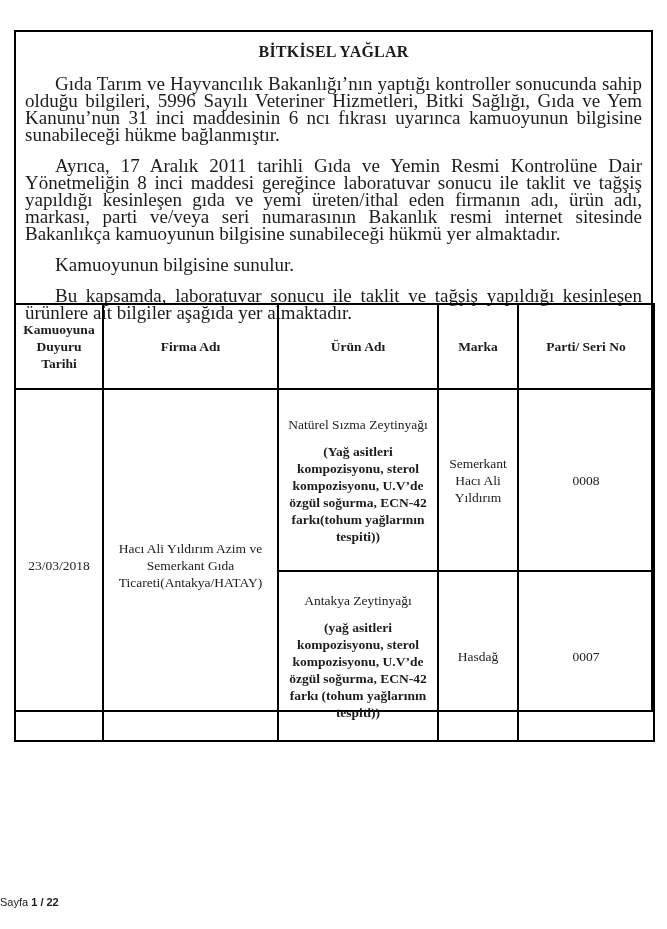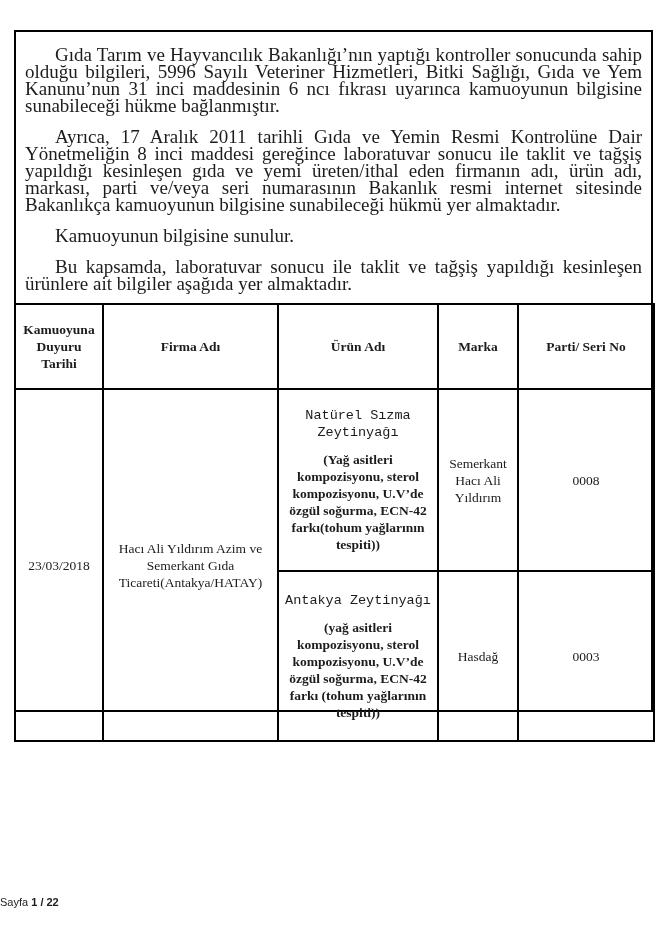--- a/index.html
+++ b/index.html
@@ -61,39 +61,40 @@
   }
   .row-product-1 { height: 182px; }
   .row-product-2 { height: 170px; }
 
   td.company-cell {
     text-align: left;
     padding-left: 7px;
     padding-right: 6px;
   }
   td.product-cell { padding: 6px 10px; }
-  .product-name { font-weight: normal; font-family: Liberation Mono, monospace; }
+  .product-name { font-weight: normal; }
   .product-analysis { font-weight: bold; margin-top: 10px; }
 
   
   .footer {
     position: absolute;
     left: 0; top: 896px;
     width: 547px;
     font-family: "Liberation Sans", sans-serif;
     font-size: 11px;
     color: #1c1c1c;
   }
   .footer .page-num { font-weight: bold; }
 </style>
 </head>
 <body>
 
 <div class="frame">
 
+  <div class="doc-title">BİTKİSEL YAĞLAR</div>
 
   <div class="paragraphs">
     <p class="para">Gıda Tarım ve Hayvancılık Bakanlığı’nın yaptığı kontroller sonucunda sahip olduğu bilgileri, 5996 Sayılı Veteriner Hizmetleri, Bitki Sağlığı, Gıda ve Yem Kanunu’nun 31 inci maddesinin 6 ncı fıkrası uyarınca kamuoyunun bilgisine sunabileceği hükme bağlanmıştır.</p>
     <p class="para">Ayrıca, 17 Aralık 2011 tarihli Gıda ve Yemin Resmi Kontrolüne Dair Yönetmeliğin 8 inci maddesi gereğince laboratuvar sonucu ile taklit ve tağşiş yapıldığı kesinleşen gıda ve yemi üreten/ithal eden firmanın adı, ürün adı, markası, parti ve/veya seri numarasının Bakanlık resmi internet sitesinde Bakanlıkça kamuoyunun bilgisine sunabileceği hükmü yer almaktadır.</p>
     <p class="para single">Kamuoyunun bilgisine sunulur.</p>
     <p class="para">Bu kapsamda, laboratuvar sonucu ile taklit ve tağşiş yapıldığı kesinleşen ürünlere ait bilgiler aşağıda yer almaktadır.</p>
   </div>
 
   <table class="announcement">
     <colgroup>
@@ -122,21 +123,21 @@
         </td>
         <td>Semerkant Hacı Ali Yıldırım</td>
         <td>0008</td>
       </tr>
       <tr class="row-product-2">
         <td class="product-cell">
           <div class="product-name">Antakya Zeytinyağı</div>
           <div class="product-analysis">(yağ asitleri kompozisyonu, sterol kompozisyonu, U.V’de özgül soğurma,  ECN-42 farkı (tohum yağlarının tespiti))</div>
         </td>
         <td>Hasdağ</td>
-        <td>0003</td>
+        <td>0007</td>
       </tr>
     </tbody>
   </table>
 </div>
 
 <div class="footer">
   <span>Sayfa</span>
   <span class="page-num">1 / 22</span>
 </div>
 

